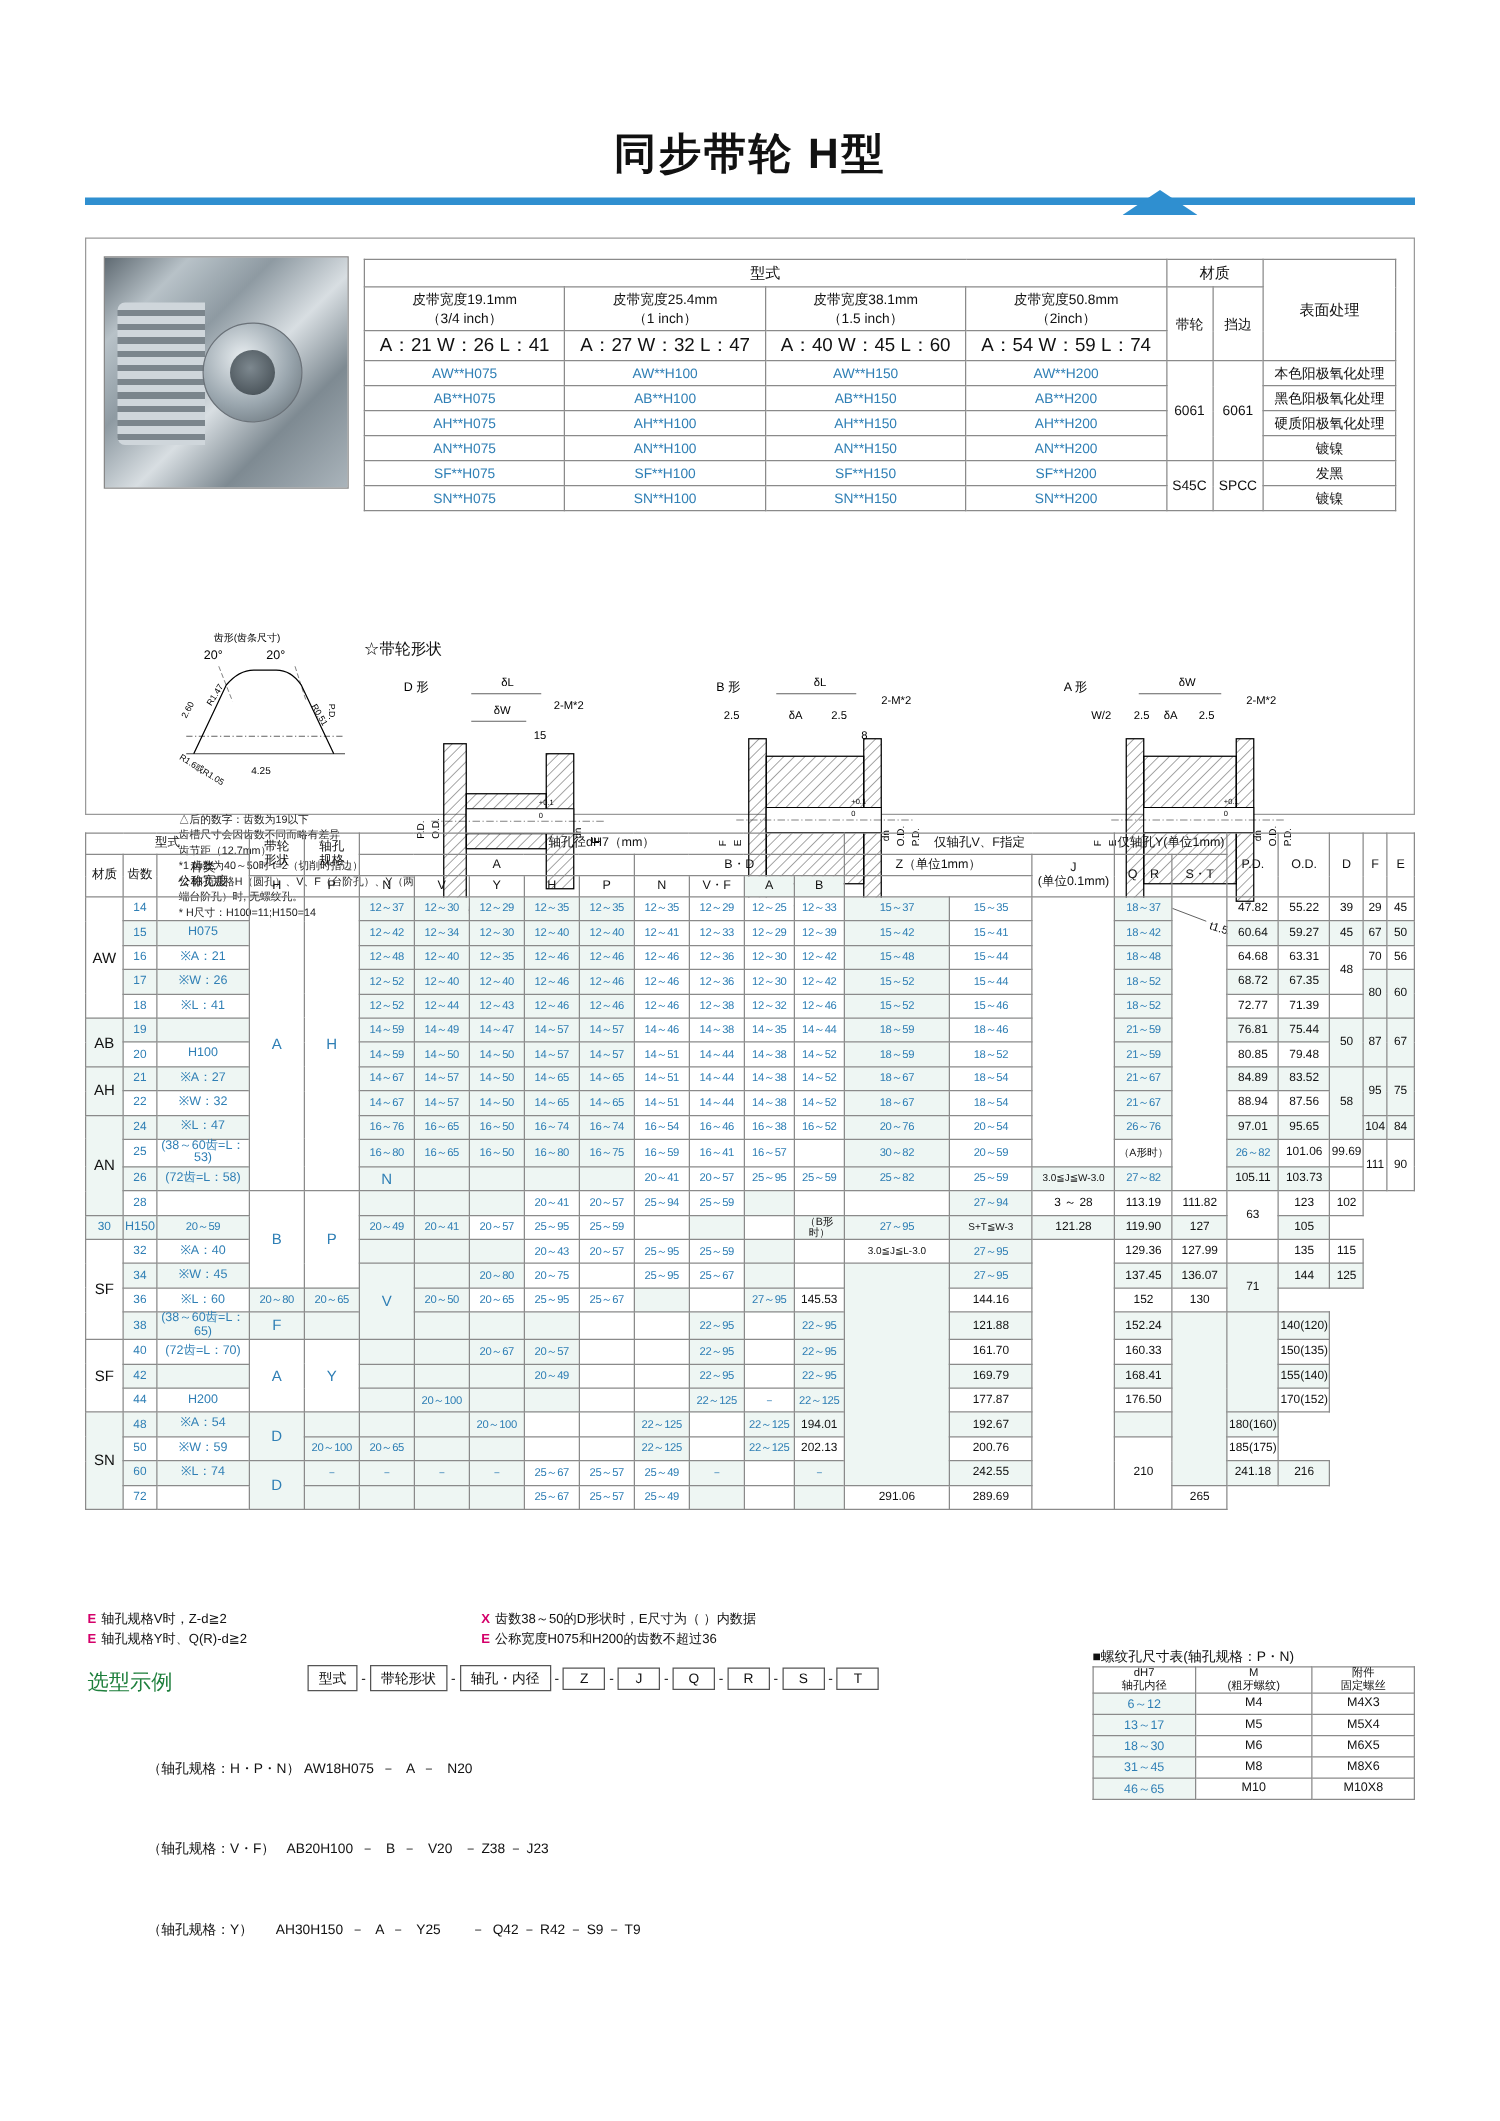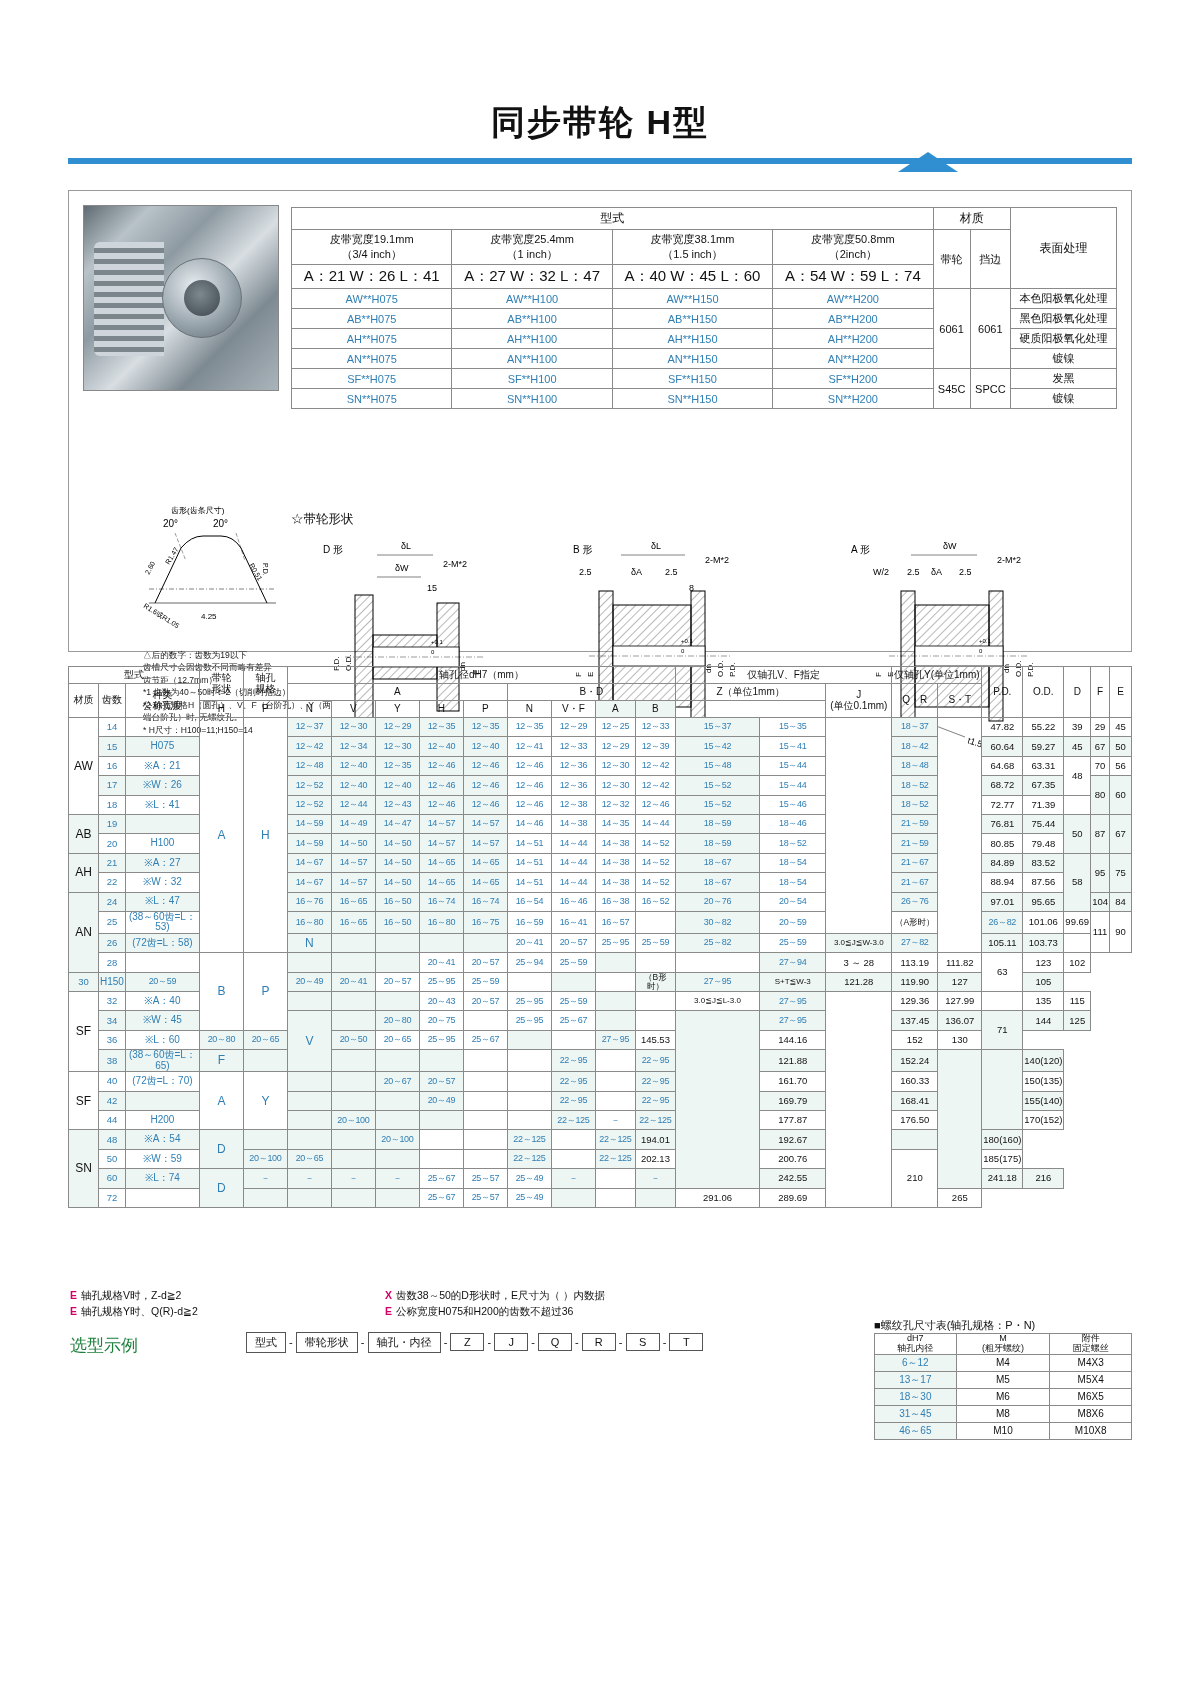--- a/index.html
+++ b/index.html
@@ -935,20 +935,25 @@
     <span class="chip sm">J</span>
     <span>-</span>
     <span class="chip sm">Q</span>
     <span>-</span>
     <span class="chip sm">R</span>
     <span>-</span>
     <span class="chip sm">S</span>
     <span>-</span>
     <span class="chip sm">T</span>
   </div>
+  <div class="sel-rows">
+    <div><span>（轴孔规格：H・P・N）</span> <span>AW18H075  －   A  －   N20</span></div>
+    <div><span>（轴孔规格：V・F）</span>   <span>AB20H100  －   B  －   V20   － Z38 － J23</span></div>
+    <div><span>（轴孔规格：Y）</span>      <span>AH30H150  －   A  －   Y25        －  Q42 － R42 － S9 － T9</span></div>
+  </div>
 
   <div class="thread-wrap">
     <div class="thread-title">■螺纹孔尺寸表(轴孔规格：P・N)</div>
     <table class="thread-table">
       <tbody>
           <tr>
         <td class="hd">dH7<br>轴孔内径</td>
         <td class="hd">M<br>(粗牙螺纹)</td>
         <td class="hd">附件<br>固定螺丝</td>
       </tr>

